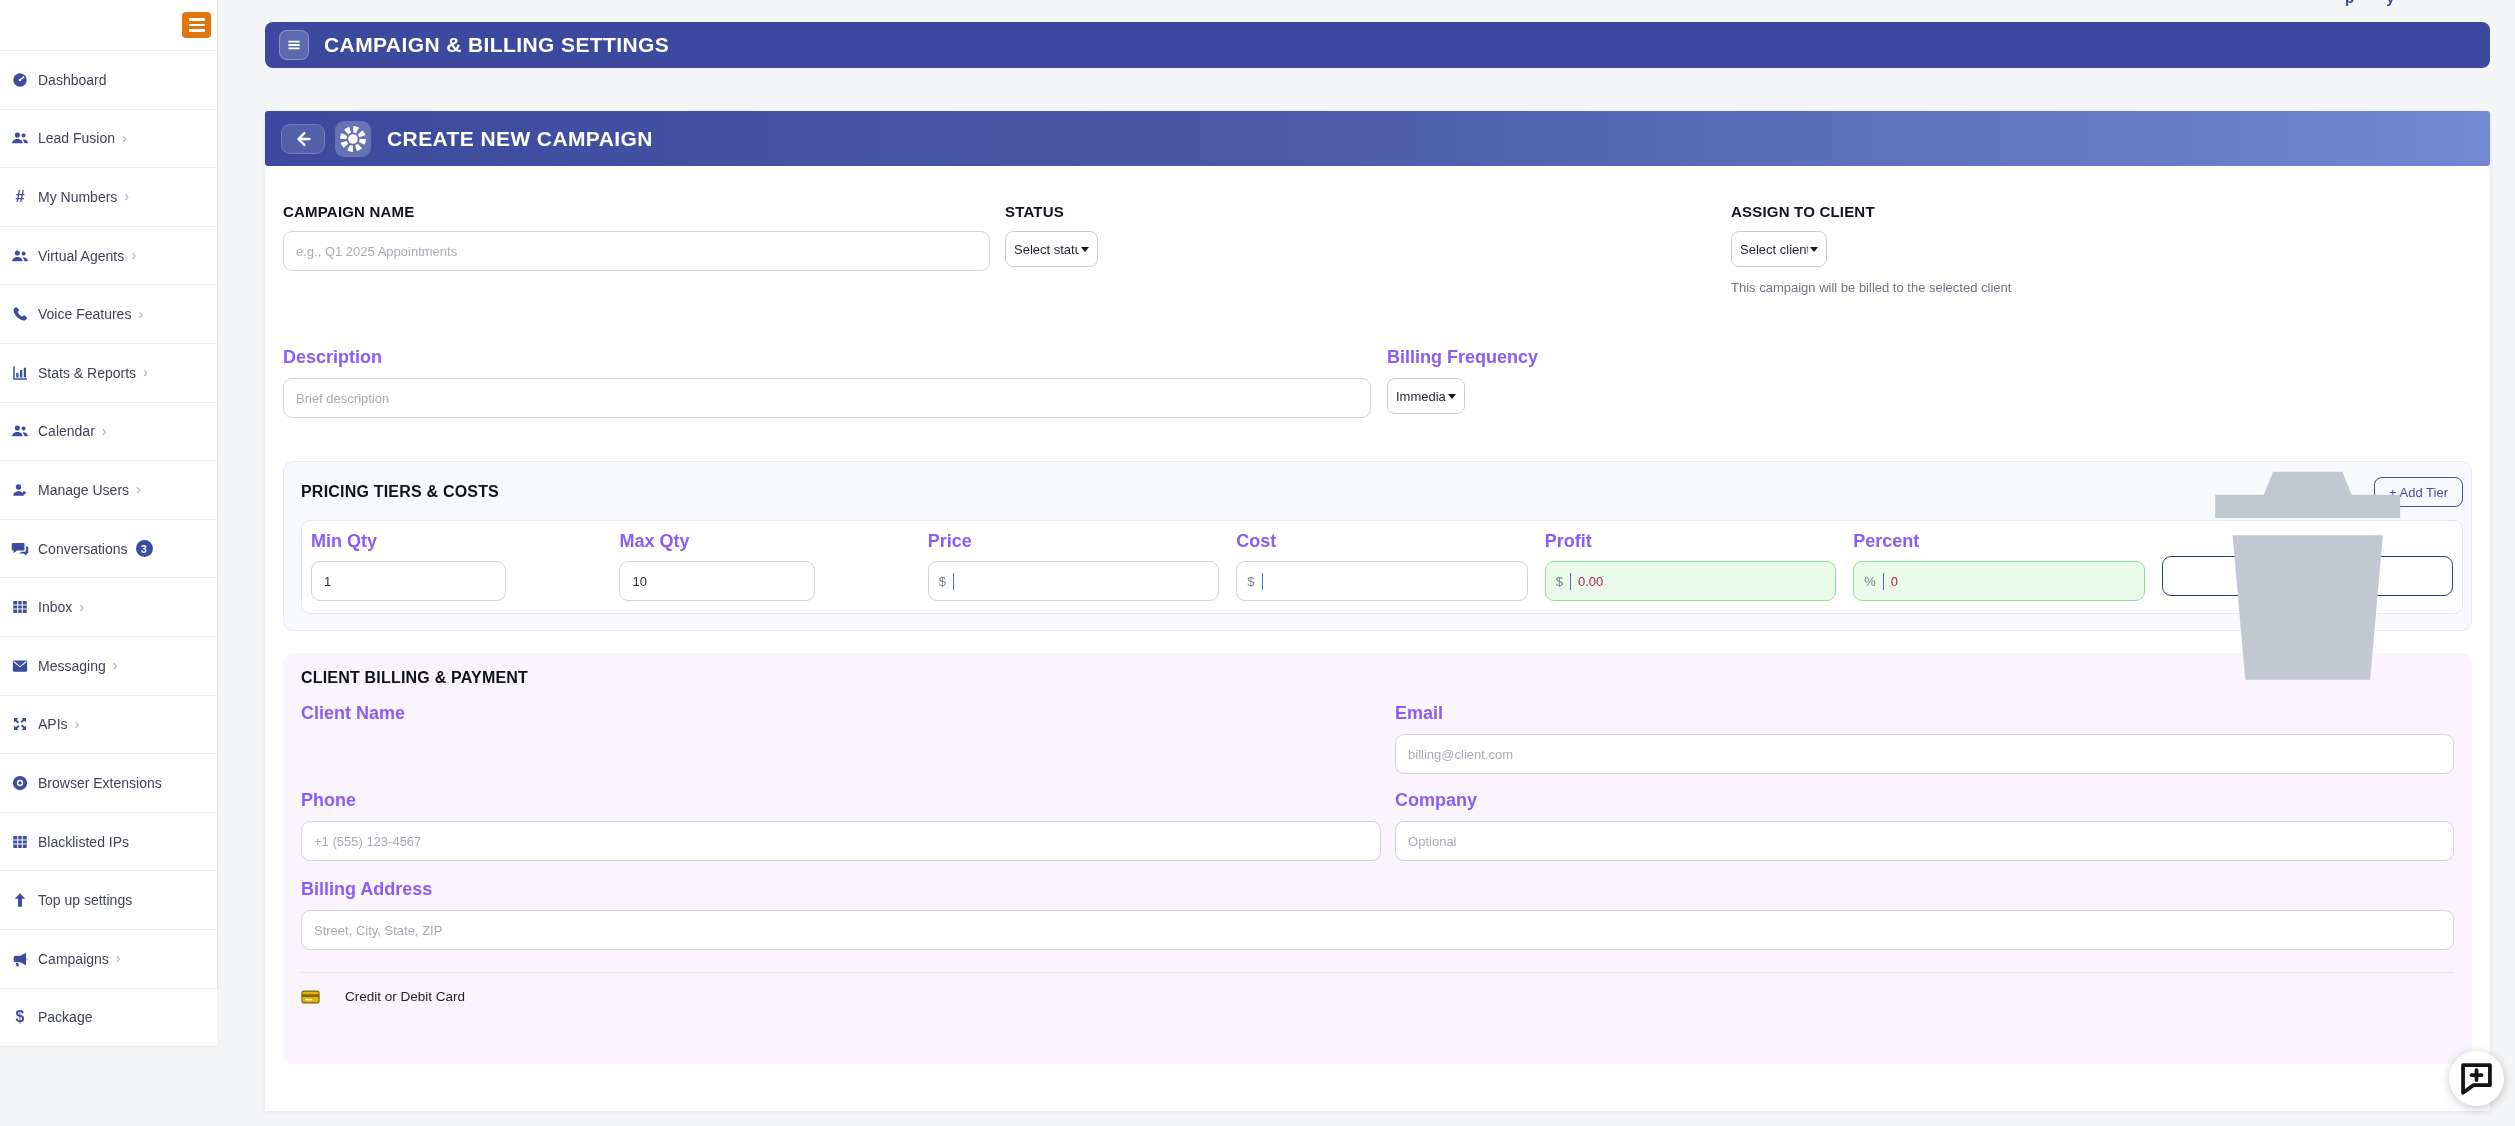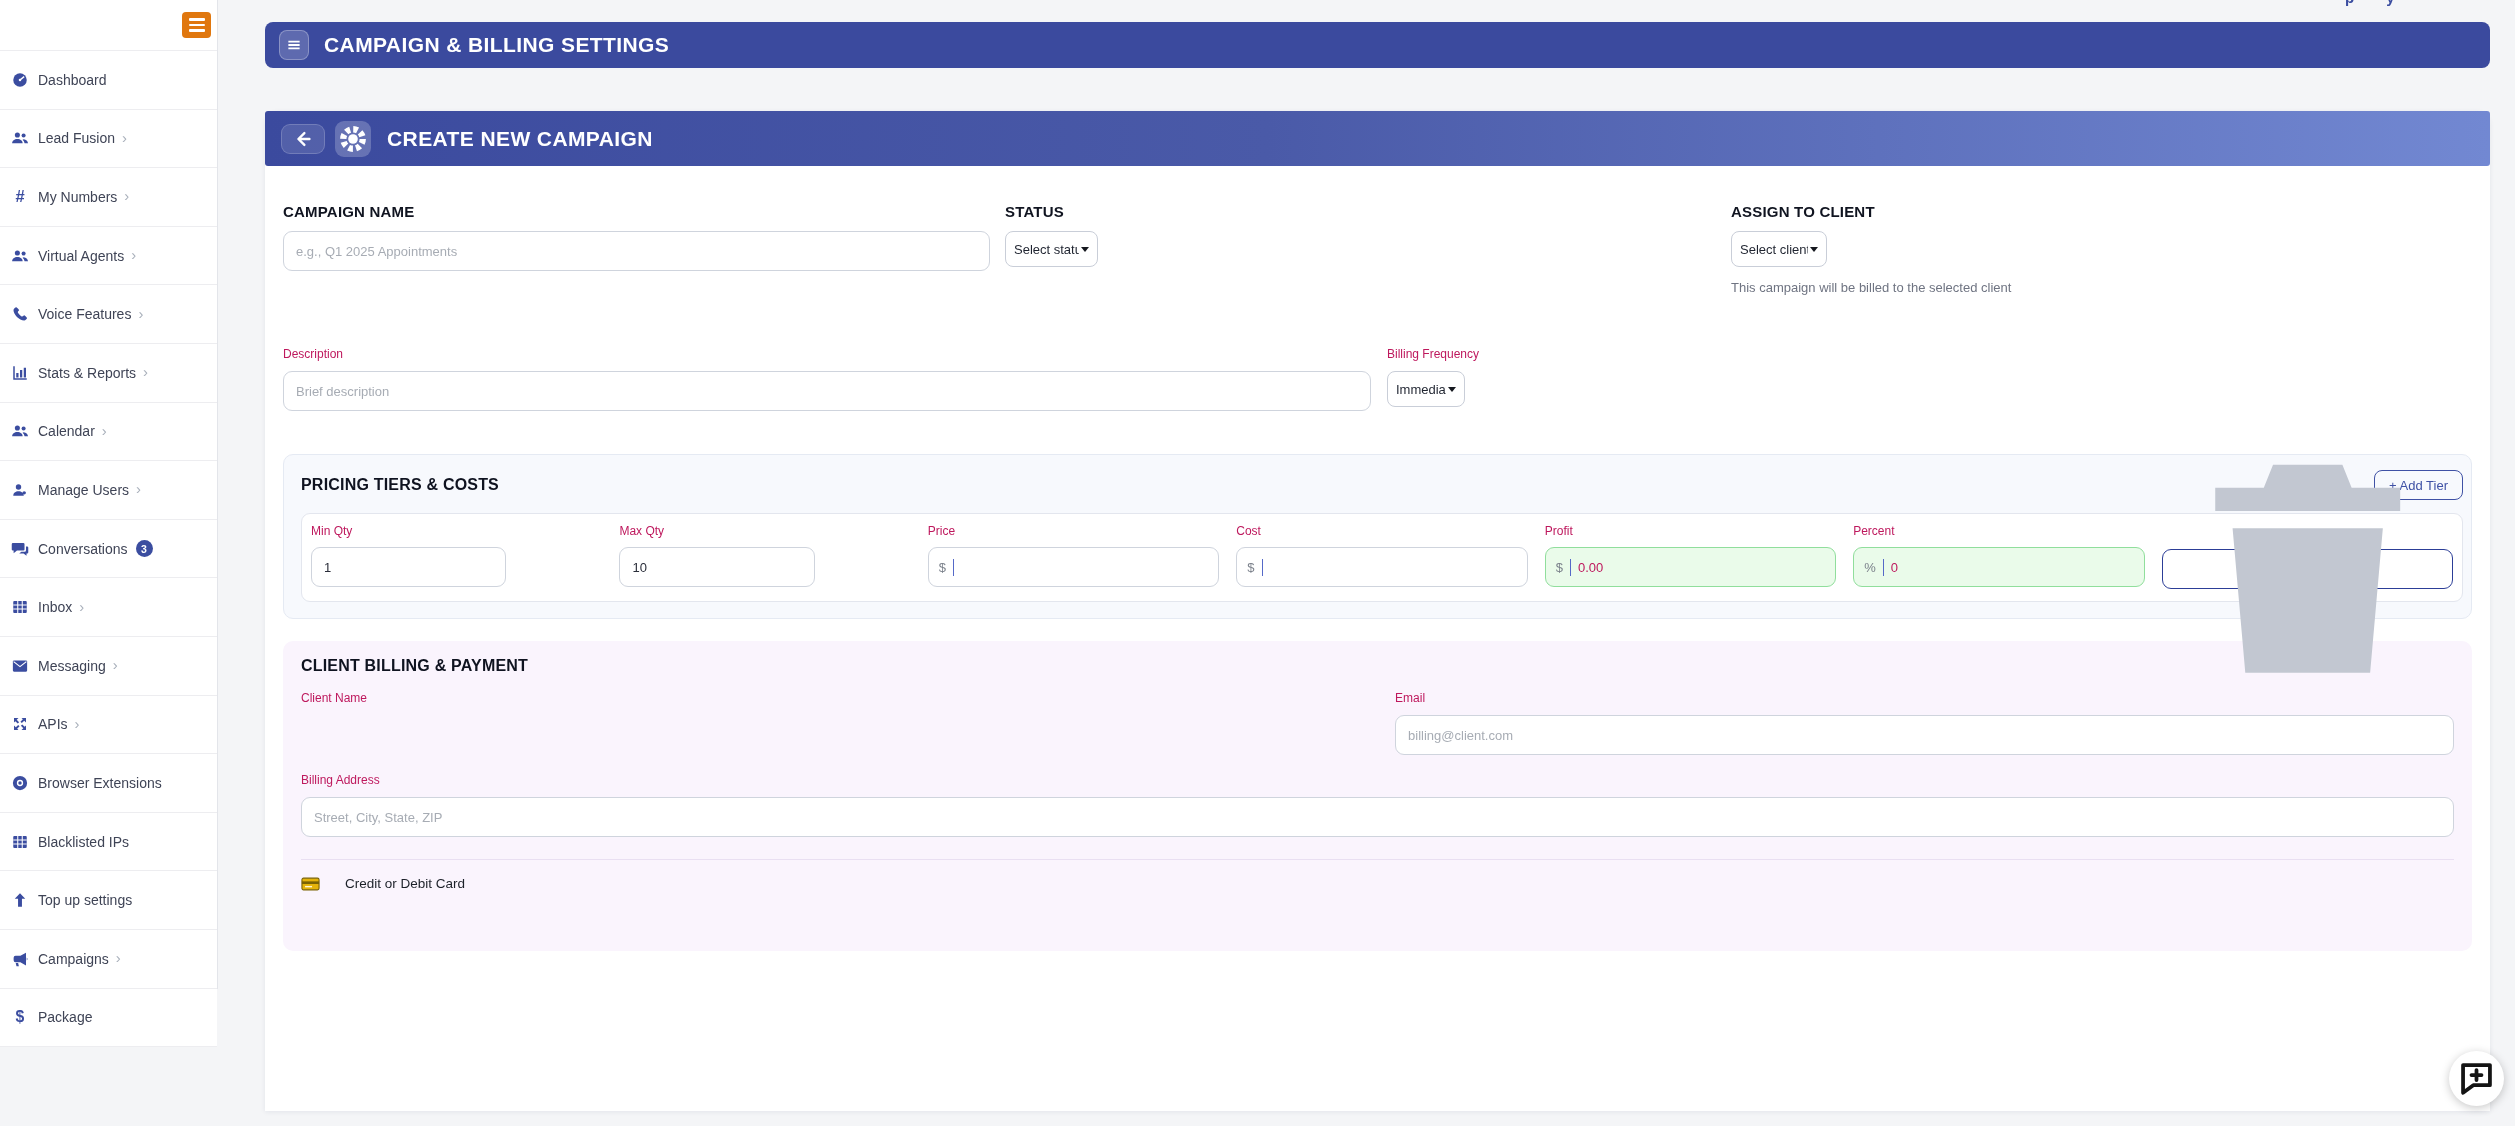--- a/index.html
+++ b/index.html
@@ -33,21 +33,21 @@
   
   .card{margin-top:21px;background:#fff;border-radius:14px 14px 0 0;box-shadow:0 1px 5px rgba(25,35,90,.08);min-height:1000px;}
   .create-bar{height:55px;margin-top:43px;background:linear-gradient(90deg,#3b4a9e 0%,#4a5aa8 45%,#7288d2 100%);border-radius:3px;display:flex;align-items:center;padding:0 16px;box-sizing:border-box;}
   .back-btn{width:44px;height:30px;border-radius:9px;background:rgba(255,255,255,.12);border:1px solid rgba(255,255,255,.18);color:#fff;display:flex;align-items:center;justify-content:center;cursor:pointer;padding:4px 10px;box-sizing:border-box;}
   .back-btn svg{width:20px;height:20px;display:block;stroke:#fff;}
   .gear-chip{width:36px;height:36px;margin-left:10px;border-radius:9px;background:rgba(255,255,255,.22);color:#fff;display:flex;align-items:center;justify-content:center;}
   .gear-chip svg{width:22px;height:22px;display:block;}
   .create-title{margin:0 0 0 16px;font-size:21px;font-weight:800;color:#fff;letter-spacing:.4px;}
   .form-area{padding:0 18px 0 18px;}
   .lbl-big{font-size:15px;font-weight:800;color:#101420;letter-spacing:.2px;display:block;margin-bottom:11px;}
-  .lbl-sm{font-size:12px;font-weight:400;color:#be185d;display:block;margin-bottom:10px;}
+  .lbl-sm{font-size:18px;font-weight:700;color:#8b5cf6;display:block;margin-bottom:10px;}
   .in{height:40px;width:100%;box-sizing:border-box;border:1px solid #cfd4dd;border-radius:9px;padding:0 12px;font-family:inherit;font-size:13px;color:#2a2e3a;background:#fff;outline:none;}
   .in::placeholder{color:#a7acb4;}
   .sel{height:36px;border:1px solid #c9ced8;border-radius:8px;background:#fff;display:inline-flex;align-items:center;padding:0 8px;font-size:13px;color:#1f2430;gap:2px;cursor:pointer;white-space:nowrap;overflow:hidden;box-sizing:border-box;}
   .sel .txt{overflow:hidden;}
   .caret{width:0;height:0;border-left:4px solid transparent;border-right:4px solid transparent;border-top:5px solid #15181f;flex:none;}
   .row1{margin-top:37px;display:grid;grid-template-columns:707px 711px auto;column-gap:15px;}
   .row2{margin-top:52px;display:grid;grid-template-columns:1088px auto;column-gap:16px;}
   .helper{margin-top:13px;font-size:13px;color:#6f7482;}
   
   .pricing{margin-top:43px;background:#f7f9fd;border:1px solid #e5eaf3;border-radius:10px;padding:15px 8px 16px 17px;}
@@ -398,20 +398,30 @@
         <span class="sec-title">CLIENT BILLING &amp; PAYMENT</span>
         <div class="b-grid">
           <div>
             <label class="lbl-sm">Client Name</label>
           </div>
           <div>
             <label class="lbl-sm">Email</label>
             <input class="in" type="text" placeholder="billing@client.com" style="">
           </div>
         </div>
+        <div class="b-grid">
+          <div>
+            <label class="lbl-sm">Phone</label>
+            <input class="in" type="text" placeholder="+1 (555) 123-4567" style="">
+          </div>
+          <div>
+            <label class="lbl-sm">Company</label>
+            <input class="in" type="text" placeholder="Optional" style="">
+          </div>
+        </div>
         <div class="b-full">
           <label class="lbl-sm">Billing Address</label>
           <input class="in" type="text" placeholder="Street, City, State, ZIP" style="">
         </div>
         <hr class="b-div">
         <div class="pay-row">
           <span class="cc-ico" style="display: flex;">
               <svg viewBox="0 0 24 18" fill="currentColor" style="width: 100%; height: 100%;">
                 <rect x="1" y="1.5" width="22" height="15" rx="2" fill="#e4b30a" stroke="#7a6303" stroke-width="1.4"></rect>
                 <rect x="1" y="5.6" width="22" height="3.4" fill="#7a6303"></rect>

